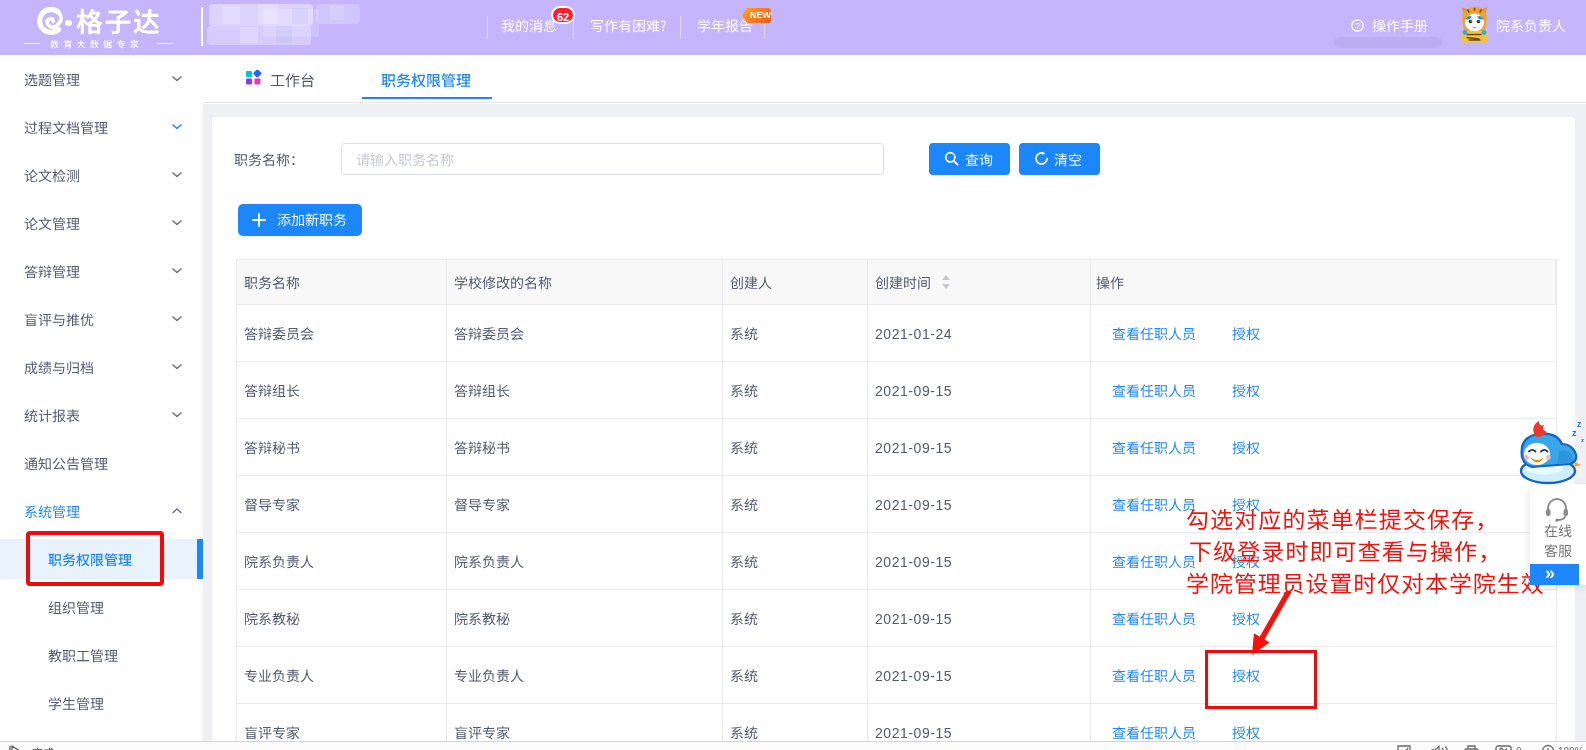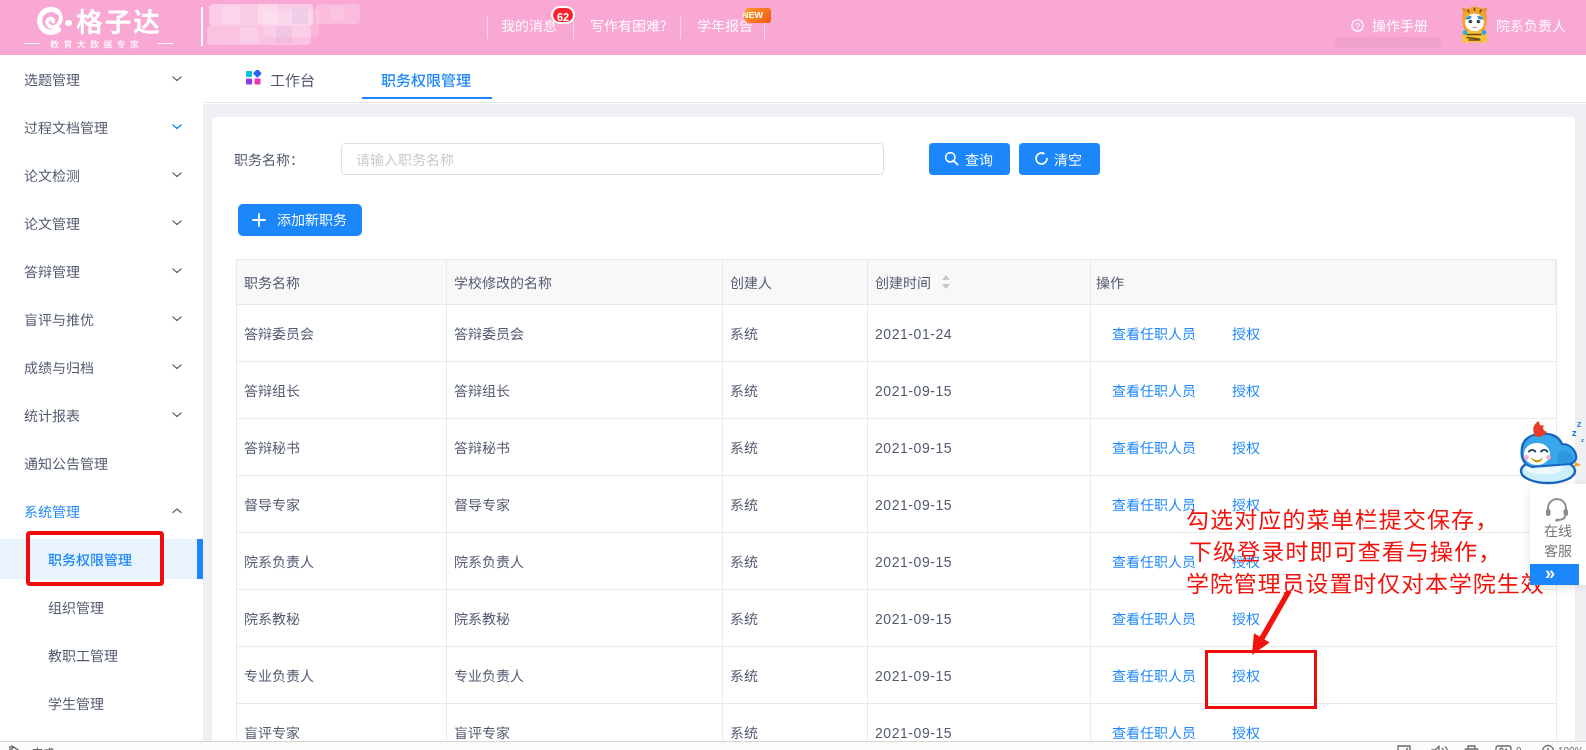--- a/index.html
+++ b/index.html
@@ -139,21 +139,21 @@
         <path id="r4ec5" d="M364 730V659H414L400 656C442 471 504 312 595 185C509 91 407 24 298 -17C313 -32 333 -60 343 -79C453 -33 555 33 641 125C716 38 808 -30 921 -75C933 -57 954 -28 971 -14C857 28 765 95 690 181C795 314 874 490 912 718L863 734L850 730ZM471 659H827C791 491 727 352 643 242C562 357 507 499 471 659ZM295 834C233 676 132 523 25 425C39 407 63 368 71 350C111 388 149 433 186 483V-78H260V594C302 663 338 737 368 811Z"></path>
         <path id="r672c" d="M460 839V629H65V553H367C294 383 170 221 37 140C55 125 80 98 92 79C237 178 366 357 444 553H460V183H226V107H460V-80H539V107H772V183H539V553H553C629 357 758 177 906 81C920 102 946 131 965 146C826 226 700 384 628 553H937V629H539V839Z"></path>
         <path id="r6548" d="M169 600C137 523 87 441 35 384C50 374 77 350 88 339C140 399 197 494 234 581ZM334 573C379 519 426 445 445 396L505 431C485 479 436 551 390 603ZM201 816C230 779 259 729 273 694H58V626H513V694H286L341 719C327 753 295 804 263 841ZM138 360C178 321 220 276 259 230C203 133 129 55 38 -1C54 -13 81 -41 91 -55C176 3 248 79 306 173C349 118 386 65 408 23L468 70C441 118 395 179 344 240C372 296 396 358 415 424L344 437C331 387 314 341 294 297C261 333 226 369 194 400ZM657 588H824C804 454 774 340 726 246C685 328 654 420 633 518ZM645 841C616 663 566 492 484 383C500 370 525 341 535 326C555 354 573 385 590 419C615 330 646 248 684 176C625 89 546 22 440 -27C456 -40 482 -69 492 -83C588 -33 664 30 723 109C775 30 838 -35 914 -79C926 -60 950 -33 967 -19C886 23 820 90 766 174C831 284 871 420 897 588H954V658H677C692 713 704 771 715 830Z"></path>
         <path id="r5728" d="M391 840C377 789 359 736 338 685H63V613H305C241 485 153 366 38 286C50 269 69 237 77 217C119 247 158 281 193 318V-76H268V407C315 471 356 541 390 613H939V685H421C439 730 455 776 469 821ZM598 561V368H373V298H598V14H333V-56H938V14H673V298H900V368H673V561Z"></path>
         <path id="r7ebf" d="M54 54 70 -18C162 10 282 46 398 80L387 144C264 109 137 74 54 54ZM704 780C754 756 817 717 849 689L893 736C861 763 797 800 748 822ZM72 423C86 430 110 436 232 452C188 387 149 337 130 317C99 280 76 255 54 251C63 232 74 197 78 182C99 194 133 204 384 255C382 270 382 298 384 318L185 282C261 372 337 482 401 592L338 630C319 593 297 555 275 519L148 506C208 591 266 699 309 804L239 837C199 717 126 589 104 556C82 522 65 499 47 494C56 474 68 438 72 423ZM887 349C847 286 793 228 728 178C712 231 698 295 688 367L943 415L931 481L679 434C674 476 669 520 666 566L915 604L903 670L662 634C659 701 658 770 658 842H584C585 767 587 694 591 623L433 600L445 532L595 555C598 509 603 464 608 421L413 385L425 317L617 353C629 270 645 195 666 133C581 76 483 31 381 0C399 -17 418 -44 428 -62C522 -29 611 14 691 66C732 -24 786 -77 857 -77C926 -77 949 -44 963 68C946 75 922 91 907 108C902 19 892 -4 865 -4C821 -4 784 37 753 110C832 170 900 241 950 319Z"></path>
         <path id="r5ba2" d="M356 529H660C618 483 564 441 502 404C442 439 391 479 352 525ZM378 663C328 586 231 498 92 437C109 425 132 400 143 383C202 412 254 445 299 480C337 438 382 400 432 366C310 307 169 264 35 240C49 223 65 193 72 173C124 184 178 197 231 213V-79H305V-45H701V-78H778V218C823 207 870 197 917 190C928 211 948 244 965 261C823 279 687 315 574 367C656 421 727 486 776 561L725 592L711 588H413C430 608 445 628 459 648ZM501 324C573 284 654 252 740 228H278C356 254 432 286 501 324ZM305 18V165H701V18ZM432 830C447 806 464 776 477 749H77V561H151V681H847V561H923V749H563C548 781 525 819 505 849Z"></path>
         <path id="r670d" d="M108 803V444C108 296 102 95 34 -46C52 -52 82 -69 95 -81C141 14 161 140 170 259H329V11C329 -4 323 -8 310 -8C297 -9 255 -9 209 -8C219 -28 228 -61 230 -80C298 -80 338 -79 364 -66C390 -54 399 -31 399 10V803ZM176 733H329V569H176ZM176 499H329V330H174C175 370 176 409 176 444ZM858 391C836 307 801 231 758 166C711 233 675 309 648 391ZM487 800V-80H558V391H583C615 287 659 191 716 110C670 54 617 11 562 -19C578 -32 598 -57 606 -74C661 -42 713 1 759 54C806 -2 860 -48 921 -81C933 -63 954 -37 970 -23C907 7 851 53 802 109C865 198 914 311 941 447L897 463L884 460H558V730H839V607C839 595 836 592 820 591C804 590 751 590 690 592C700 574 711 548 714 528C790 528 841 528 872 538C904 549 912 569 912 606V800Z"></path>
         <path id="r5b8c" d="M227 546V477H771V546ZM56 360V290H325C313 112 272 25 44 -19C58 -34 78 -62 84 -81C334 -28 387 81 402 290H578V39C578 -41 601 -64 694 -64C713 -64 827 -64 847 -64C927 -64 948 -29 957 108C937 114 905 126 888 138C885 23 879 5 841 5C815 5 721 5 701 5C660 5 653 10 653 39V290H943V360ZM421 827C439 796 458 758 471 725H82V503H157V653H838V503H916V725H560C546 762 520 812 496 849Z"></path>
       </defs>
     </svg>
-<div style="position:absolute;left:0;top:0;width:1586px;height:55px;background:#f9a8d4;z-index:30">
+<div style="position:absolute;left:0;top:0;width:1586px;height:55px;background:#c4b5fd;z-index:30">
       <svg style="position:absolute;left:33px;top:7px" width="30" height="30" viewBox="0 0 30 30">
 <g fill="none" stroke="#fff" stroke-linecap="round">
 <path d="M24.5 4.5 A11.4 11.4 0 1 0 25.5 22.5" stroke-width="5.2"></path>
 <path d="M25.8 5.2 Q31 13 24 18.5 Q18.5 22.5 15 17.5 Q12.5 13 17 11.8 Q20.5 11.2 20.3 14.5" stroke-width="3.8"></path>
 </g>
       </svg>
       <div style="position:absolute;left:65px;top:19.5px;width:6.5px;height:6.5px;border-radius:50%;background:#fff"></div>
       <svg style="position:absolute;left:76px;top:2.5px;overflow:visible;" width="87" height="36">
         <g fill="#fff" transform="translate(0,28.80) scale(0.027000,-0.027000)">
           <use href="#b683c" x="0"></use>
@@ -209,21 +209,21 @@
         </g>
       </svg>
       <svg style="position:absolute;left:697px;top:16.0px;overflow:visible;" width="57" height="19">
         <g fill="#fff" transform="translate(0,15.10) scale(0.014000,-0.014000)">
           <use href="#r5b66" x="0"></use>
           <use href="#r5e74" x="1000"></use>
           <use href="#r62a5" x="2000"></use>
           <use href="#r544a" x="3000"></use>
         </g>
       </svg>
-      <div style="position:absolute;left:742px;top:8px;width:29px;height:15px;background:linear-gradient(135deg,#ffa42d,#f25615);clip-path:polygon(0 50%,17% 0,94% 0,100% 14%,100% 86%,94% 100%,17% 100%);text-align:left;font:700 9px 'Liberation Sans',sans-serif;color:#fff;line-height:15px">NEW</div>
+      <div style="position:absolute;left:742px;top:8px;width:29px;height:15px;background:linear-gradient(135deg,#ffa42d,#f25615);clip-path:polygon(0 50%,17% 0,94% 0,100% 14%,100% 86%,94% 100%,17% 100%);text-align:right;font:700 9px 'Liberation Sans',sans-serif;color:#fff;line-height:15px">NEW</div>
       <div style="position:absolute;left:1334px;top:37px;width:108px;height:11px;background:rgba(0,0,0,.04);border-radius:6px"></div>
       <svg style="position:absolute;left:1351px;top:19px" width="13" height="13" viewBox="0 0 13 13">
 <circle cx="6.5" cy="6.5" r="5.7" fill="none" stroke="#fff" stroke-width="1.2"></circle>
 <text x="6.5" y="9.6" text-anchor="middle" font-family="Liberation Sans" font-size="8.5" fill="#fff">?</text>
       </svg>
       <svg style="position:absolute;left:1372px;top:16.0px;overflow:visible;" width="57" height="19">
         <g fill="#fff" transform="translate(0,15.10) scale(0.014000,-0.014000)">
           <use href="#r64cd" x="0"></use>
           <use href="#r4f5c" x="1000"></use>
           <use href="#r624b" x="2000"></use>

